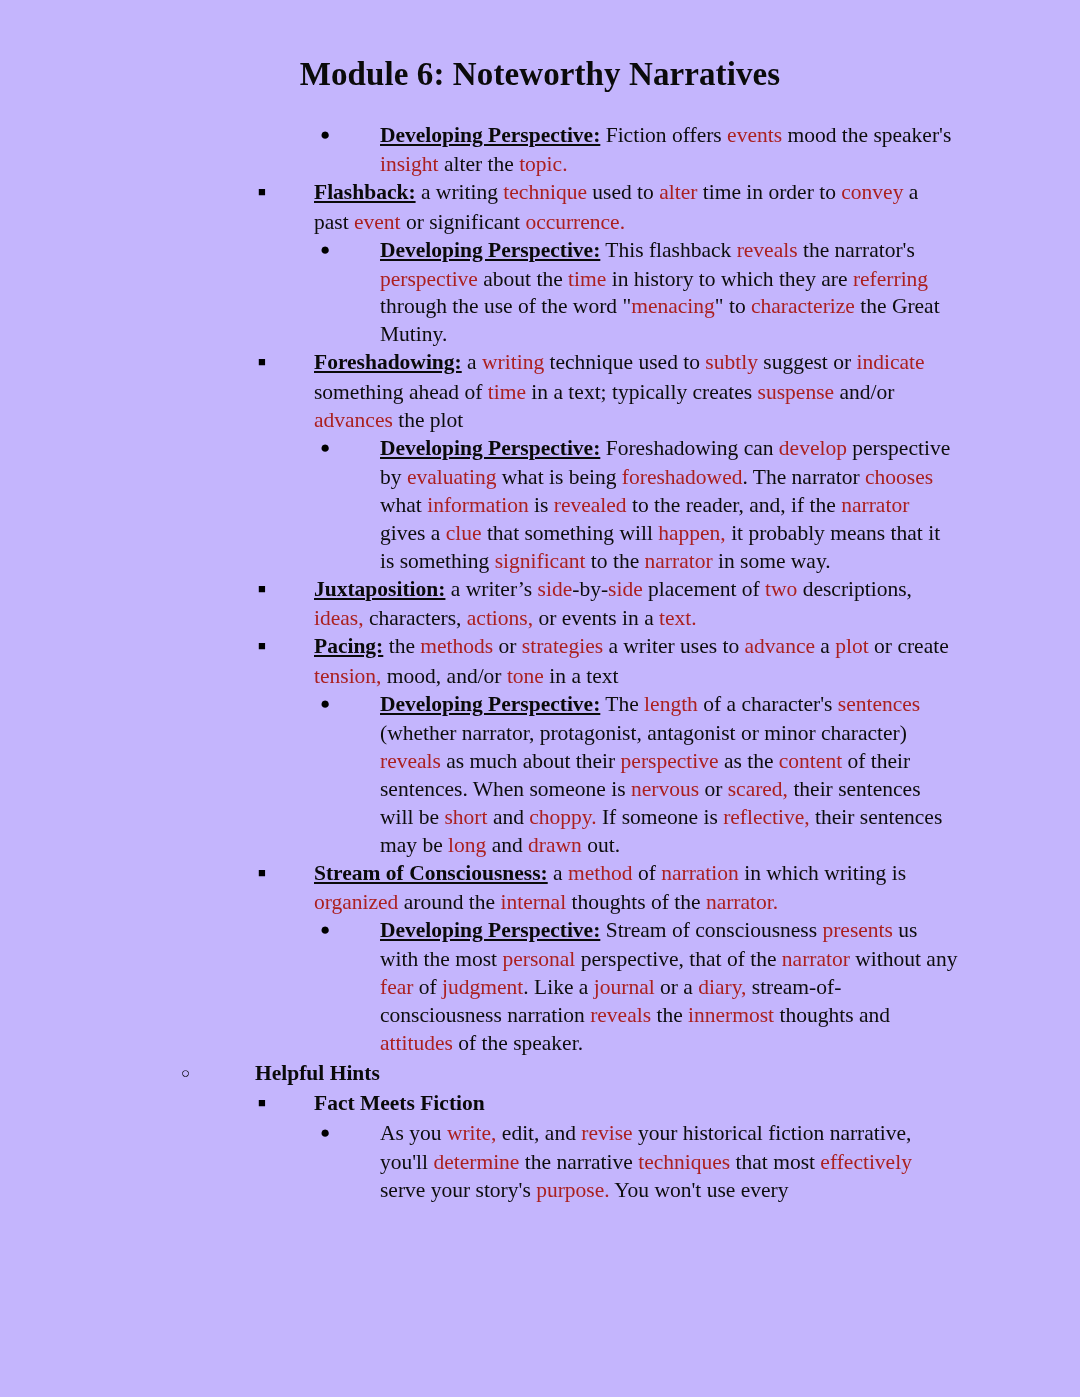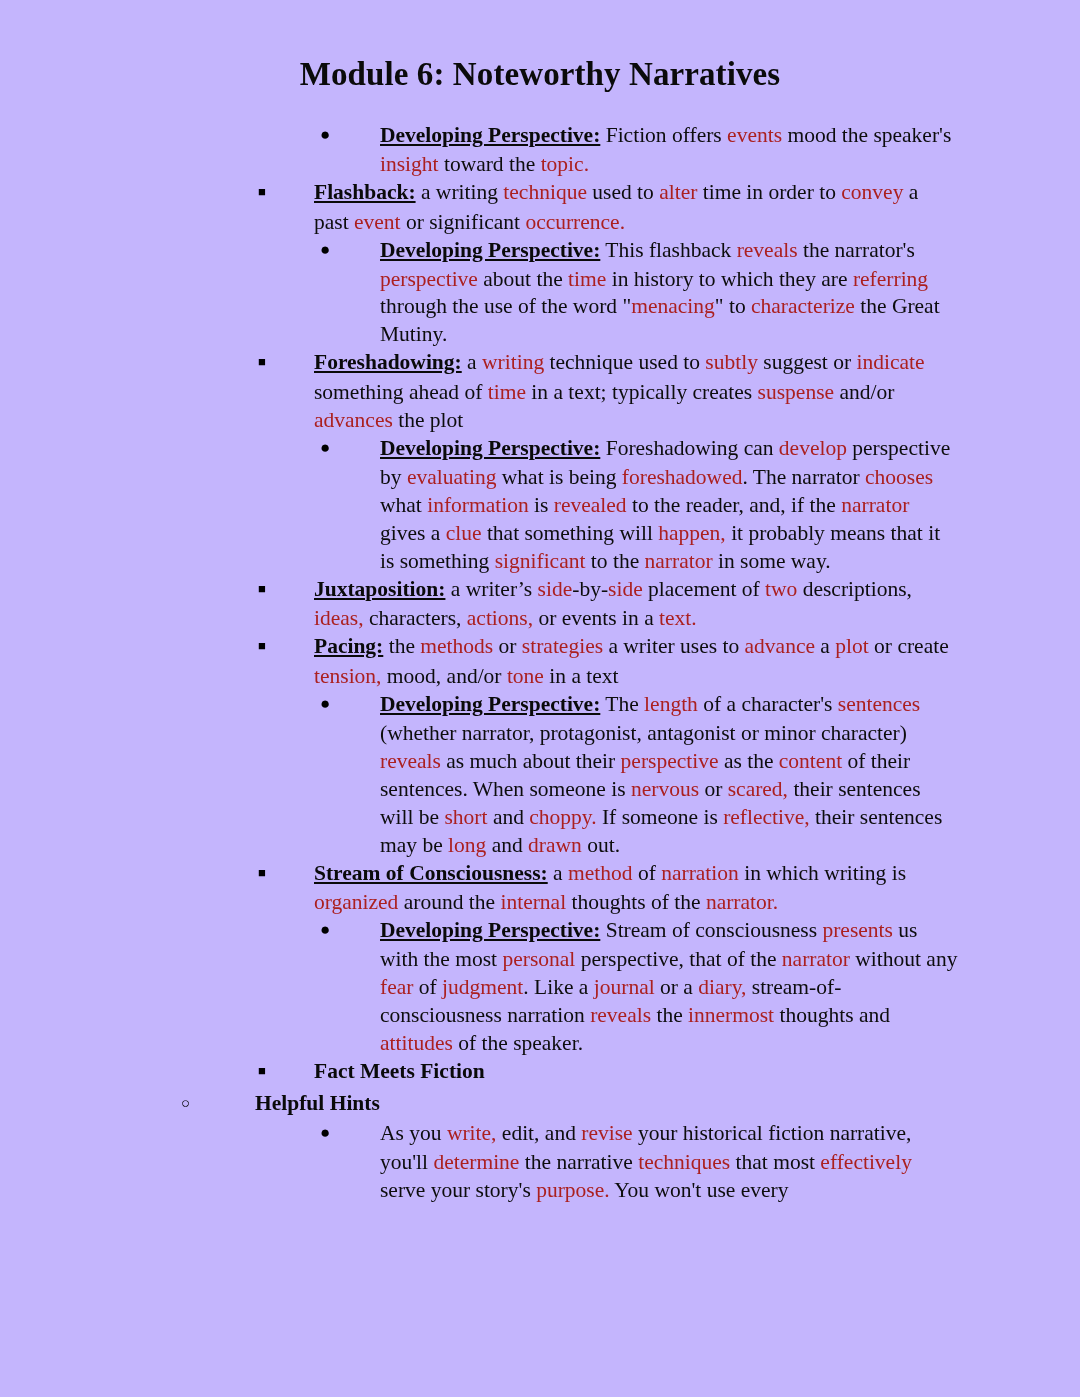--- a/index.html
+++ b/index.html
@@ -122,28 +122,28 @@
   }
 </style>
 </head>
 <body>
 
 <div class="page">
 
   <div class="doc-title">Module 6: Noteworthy Narratives</div>
 
   <div class="outline" id="outline-root">
-      <div class="node lvl3"><span class="marker disc">●</span><span class="body"><span class="r-term">Developing Perspective:</span><span class="r-black"> Fiction offers </span><span class="r-red">events</span><span class="r-black"> mood the speaker's </span><span class="r-red">insight</span><span class="r-black"> toward the </span><span class="r-red">topic.</span></span></div>
+      <div class="node lvl3"><span class="marker disc">●</span><span class="body"><span class="r-term">Developing Perspective:</span><span class="r-black"> Fiction offers </span><span class="r-red">events</span><span class="r-black"> mood the speaker's </span><span class="r-red">insight</span><span class="r-black"> alter the </span><span class="r-red">topic.</span></span></div>
       <div class="node lvl2 outdent"><span class="marker square">■</span><span class="body"><span class="r-term">Flashback:</span><span class="r-black"> a writing </span><span class="r-red">technique</span><span class="r-black"> used to </span><span class="r-red">alter</span><span class="r-black"> time in order to </span><span class="r-red">convey</span><span class="r-black"> a past </span><span class="r-red">event</span><span class="r-black"> or significant </span><span class="r-red">occurrence.</span></span></div>
       <div class="node lvl3"><span class="marker disc">●</span><span class="body"><span class="r-term">Developing Perspective:</span><span class="r-black"> This flashback </span><span class="r-red">reveals</span><span class="r-black"> the narrator's </span><span class="r-red">perspective</span><span class="r-black"> about the </span><span class="r-red">time</span><span class="r-black"> in history to which they are </span><span class="r-red">referring</span><span class="r-black"> through the use of the word "</span><span class="r-red">menacing</span><span class="r-black">" to </span><span class="r-red">characterize</span><span class="r-black"> the Great Mutiny.</span></span></div>
       <div class="node lvl2 outdent"><span class="marker square">■</span><span class="body"><span class="r-term">Foreshadowing:</span><span class="r-black"> a </span><span class="r-red">writing</span><span class="r-black"> technique used to </span><span class="r-red">subtly</span><span class="r-black"> suggest or </span><span class="r-red">indicate</span><span class="r-black"> something ahead of </span><span class="r-red">time</span><span class="r-black"> in a text; typically creates </span><span class="r-red">suspense</span><span class="r-black"> and/or </span><span class="r-red">advances</span><span class="r-black"> the plot</span></span></div>
       <div class="node lvl3"><span class="marker disc">●</span><span class="body"><span class="r-term">Developing Perspective:</span><span class="r-black"> Foreshadowing can </span><span class="r-red">develop</span><span class="r-black"> perspective by </span><span class="r-red">evaluating</span><span class="r-black"> what is being </span><span class="r-red">foreshadowed</span><span class="r-black">. The narrator </span><span class="r-red">chooses</span><span class="r-black"> what </span><span class="r-red">information</span><span class="r-black"> is </span><span class="r-red">revealed</span><span class="r-black"> to the reader, and, if the </span><span class="r-red">narrator</span><span class="r-black"> gives a </span><span class="r-red">clue</span><span class="r-black"> that something will </span><span class="r-red">happen,</span><span class="r-black"> it probably means that it is something </span><span class="r-red">significant</span><span class="r-black"> to the </span><span class="r-red">narrator</span><span class="r-black"> in some way.</span></span></div>
       <div class="node lvl2 outdent"><span class="marker square">■</span><span class="body"><span class="r-term">Juxtaposition:</span><span class="r-black"> a writer’s </span><span class="r-red">side</span><span class="r-black">-by-</span><span class="r-red">side</span><span class="r-black"> placement of </span><span class="r-red">two</span><span class="r-black"> descriptions, </span><span class="r-red">ideas,</span><span class="r-black"> characters, </span><span class="r-red">actions,</span><span class="r-black"> or events in a </span><span class="r-red">text.</span></span></div>
       <div class="node lvl2 outdent"><span class="marker square">■</span><span class="body"><span class="r-term">Pacing:</span><span class="r-black"> the </span><span class="r-red">methods</span><span class="r-black"> or </span><span class="r-red">strategies</span><span class="r-black"> a writer uses to </span><span class="r-red">advance</span><span class="r-black"> a </span><span class="r-red">plot</span><span class="r-black"> or create </span><span class="r-red">tension,</span><span class="r-black"> mood, and/or </span><span class="r-red">tone</span><span class="r-black"> in a text</span></span></div>
       <div class="node lvl3"><span class="marker disc">●</span><span class="body"><span class="r-term">Developing Perspective:</span><span class="r-black"> The </span><span class="r-red">length</span><span class="r-black"> of a character's </span><span class="r-red">sentences</span><span class="r-black"> (whether narrator, protagonist, antagonist or minor character) </span><span class="r-red">reveals</span><span class="r-black"> as much about their </span><span class="r-red">perspective</span><span class="r-black"> as the </span><span class="r-red">content</span><span class="r-black"> of their sentences. When someone is </span><span class="r-red">nervous</span><span class="r-black"> or </span><span class="r-red">scared,</span><span class="r-black"> their sentences will be </span><span class="r-red">short</span><span class="r-black"> and </span><span class="r-red">choppy.</span><span class="r-black"> If someone is </span><span class="r-red">reflective,</span><span class="r-black"> their sentences may be </span><span class="r-red">long</span><span class="r-black"> and </span><span class="r-red">drawn</span><span class="r-black"> out.</span></span></div>
       <div class="node lvl2 outdent"><span class="marker square">■</span><span class="body"><span class="r-term">Stream of Consciousness:</span><span class="r-black"> a </span><span class="r-red">method</span><span class="r-black"> of </span><span class="r-red">narration</span><span class="r-black"> in which writing is </span><span class="r-red">organized</span><span class="r-black"> around the </span><span class="r-red">internal</span><span class="r-black"> thoughts of the </span><span class="r-red">narrator.</span></span></div>
       <div class="node lvl3"><span class="marker disc">●</span><span class="body"><span class="r-term">Developing Perspective:</span><span class="r-black"> Stream of consciousness </span><span class="r-red">presents</span><span class="r-black"> us with the most </span><span class="r-red">personal</span><span class="r-black"> perspective, that of the </span><span class="r-red">narrator</span><span class="r-black"> without any </span><span class="r-red">fear</span><span class="r-black"> of </span><span class="r-red">judgment</span><span class="r-black">. Like a </span><span class="r-red">journal</span><span class="r-black"> or a </span><span class="r-red">diary,</span><span class="r-black"> stream-of-consciousness narration </span><span class="r-red">reveals</span><span class="r-black"> the </span><span class="r-red">innermost</span><span class="r-black"> thoughts and </span><span class="r-red">attitudes</span><span class="r-black"> of the speaker.</span></span></div>
+      <div class="node lvl1"><span class="marker circle-hollow">○</span><span class="body"><span class="r-head">Helpful Hints</span></span></div>
       <div class="node lvl2 outdent"><span class="marker square">■</span><span class="body"><span class="r-head">Fact Meets Fiction</span></span></div>
-      <div class="node lvl1"><span class="marker circle-hollow">○</span><span class="body"><span class="r-head">Helpful Hints</span></span></div>
       <div class="node lvl3"><span class="marker disc">●</span><span class="body"><span class="r-black">As you </span><span class="r-red">write,</span><span class="r-black"> edit, and </span><span class="r-red">revise</span><span class="r-black"> your historical fiction narrative, you'll </span><span class="r-red">determine</span><span class="r-black"> the narrative </span><span class="r-red">techniques</span><span class="r-black"> that most </span><span class="r-red">effectively</span><span class="r-black"> serve your story's </span><span class="r-red">purpose.</span><span class="r-black"> You won't use every</span></span></div>
     </div>
 
 </div>
 
 </body></html>

